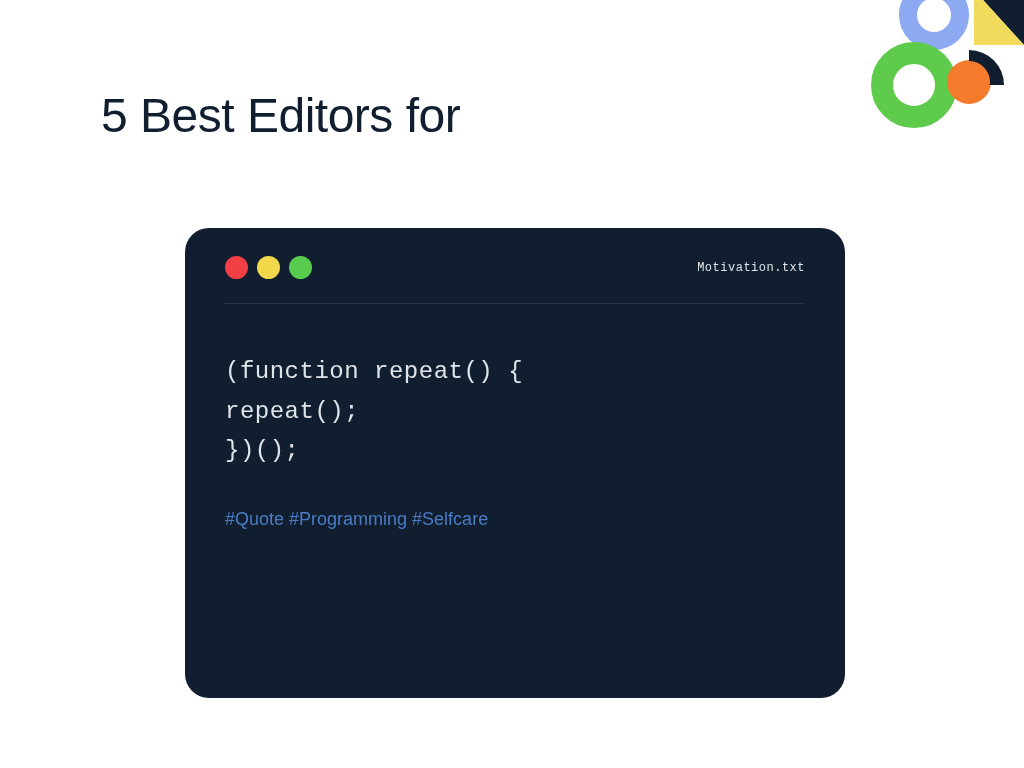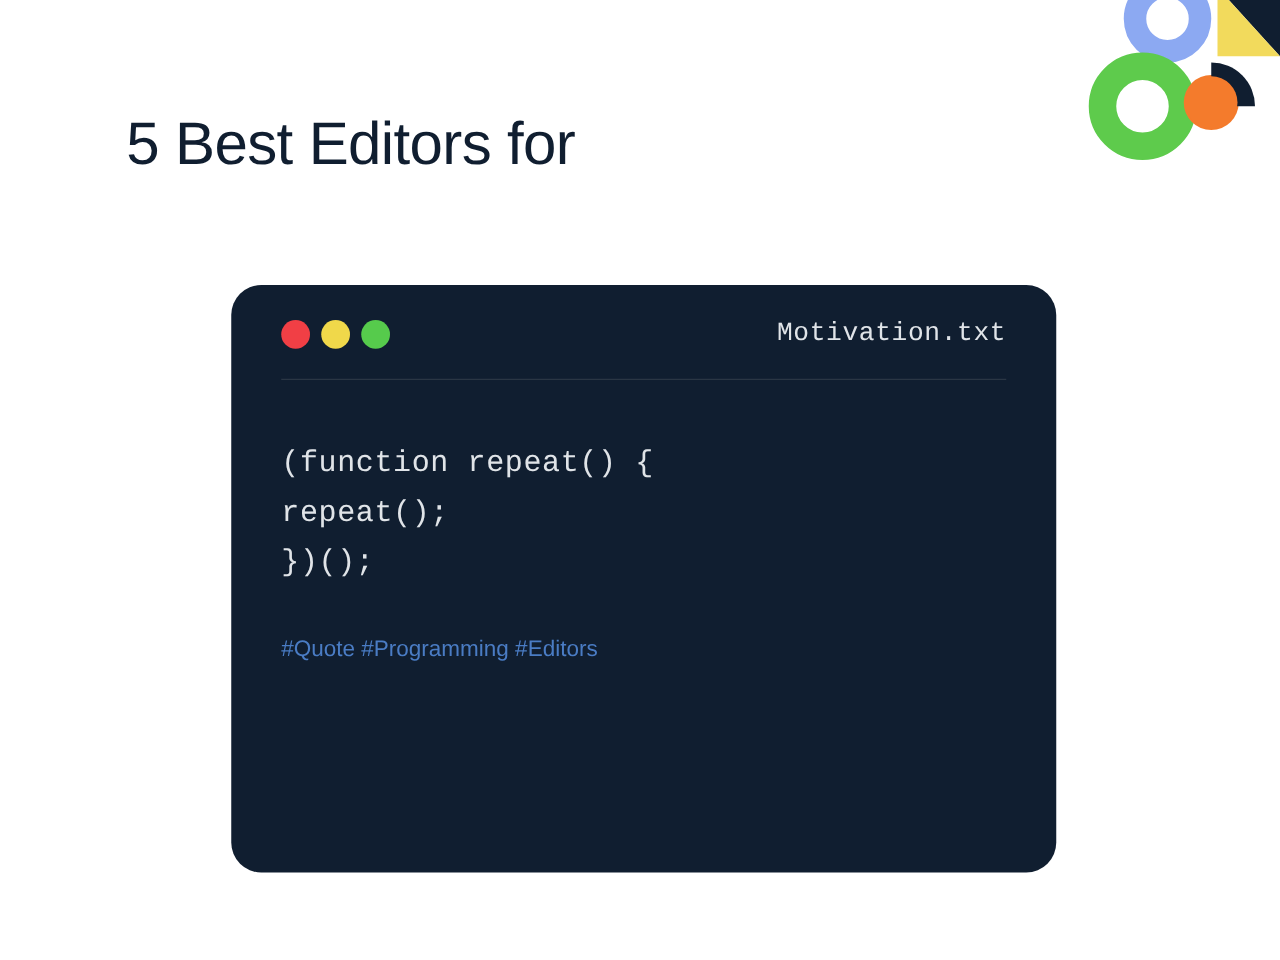--- a/index.html
+++ b/index.html
@@ -57,21 +57,21 @@
       width: 23px;
       height: 23px;
       border-radius: 50%;
     }
     .dot-red { background: #F13F45; }
     .dot-yellow { background: #F0D84A; }
     .dot-green { background: #56CB4C; }
     .filename {
       font-family: 'Courier New', Courier, monospace;
       color: #e0e4e8;
-      font-size: 21px;
+      font-size: 12px;
       letter-spacing: 0.5px;
     }
     .code-block {
       margin-top: 48px;
       font-family: 'Courier New', Courier, monospace;
       color: #e0e4e8;
       font-size: 24px;
       line-height: 1.65;
       letter-spacing: 0.5px;
     }
@@ -124,14 +124,14 @@
       <div class="dot dot-yellow"></div>
       <div class="dot dot-green"></div>
     </div>
     <div class="filename">Motivation.txt</div>
   </div>
   <div class="code-block" id="code-lines">
       <div class="code-line">(function repeat() {</div>
       <div class="code-line">repeat();</div>
       <div class="code-line">})();</div>
     </div>
-  <div class="hashtags">#Quote #Programming #Editors</div>
+  <div class="hashtags">#Quote #Programming #Selfcare</div>
 </div>
 
 </body></html>

